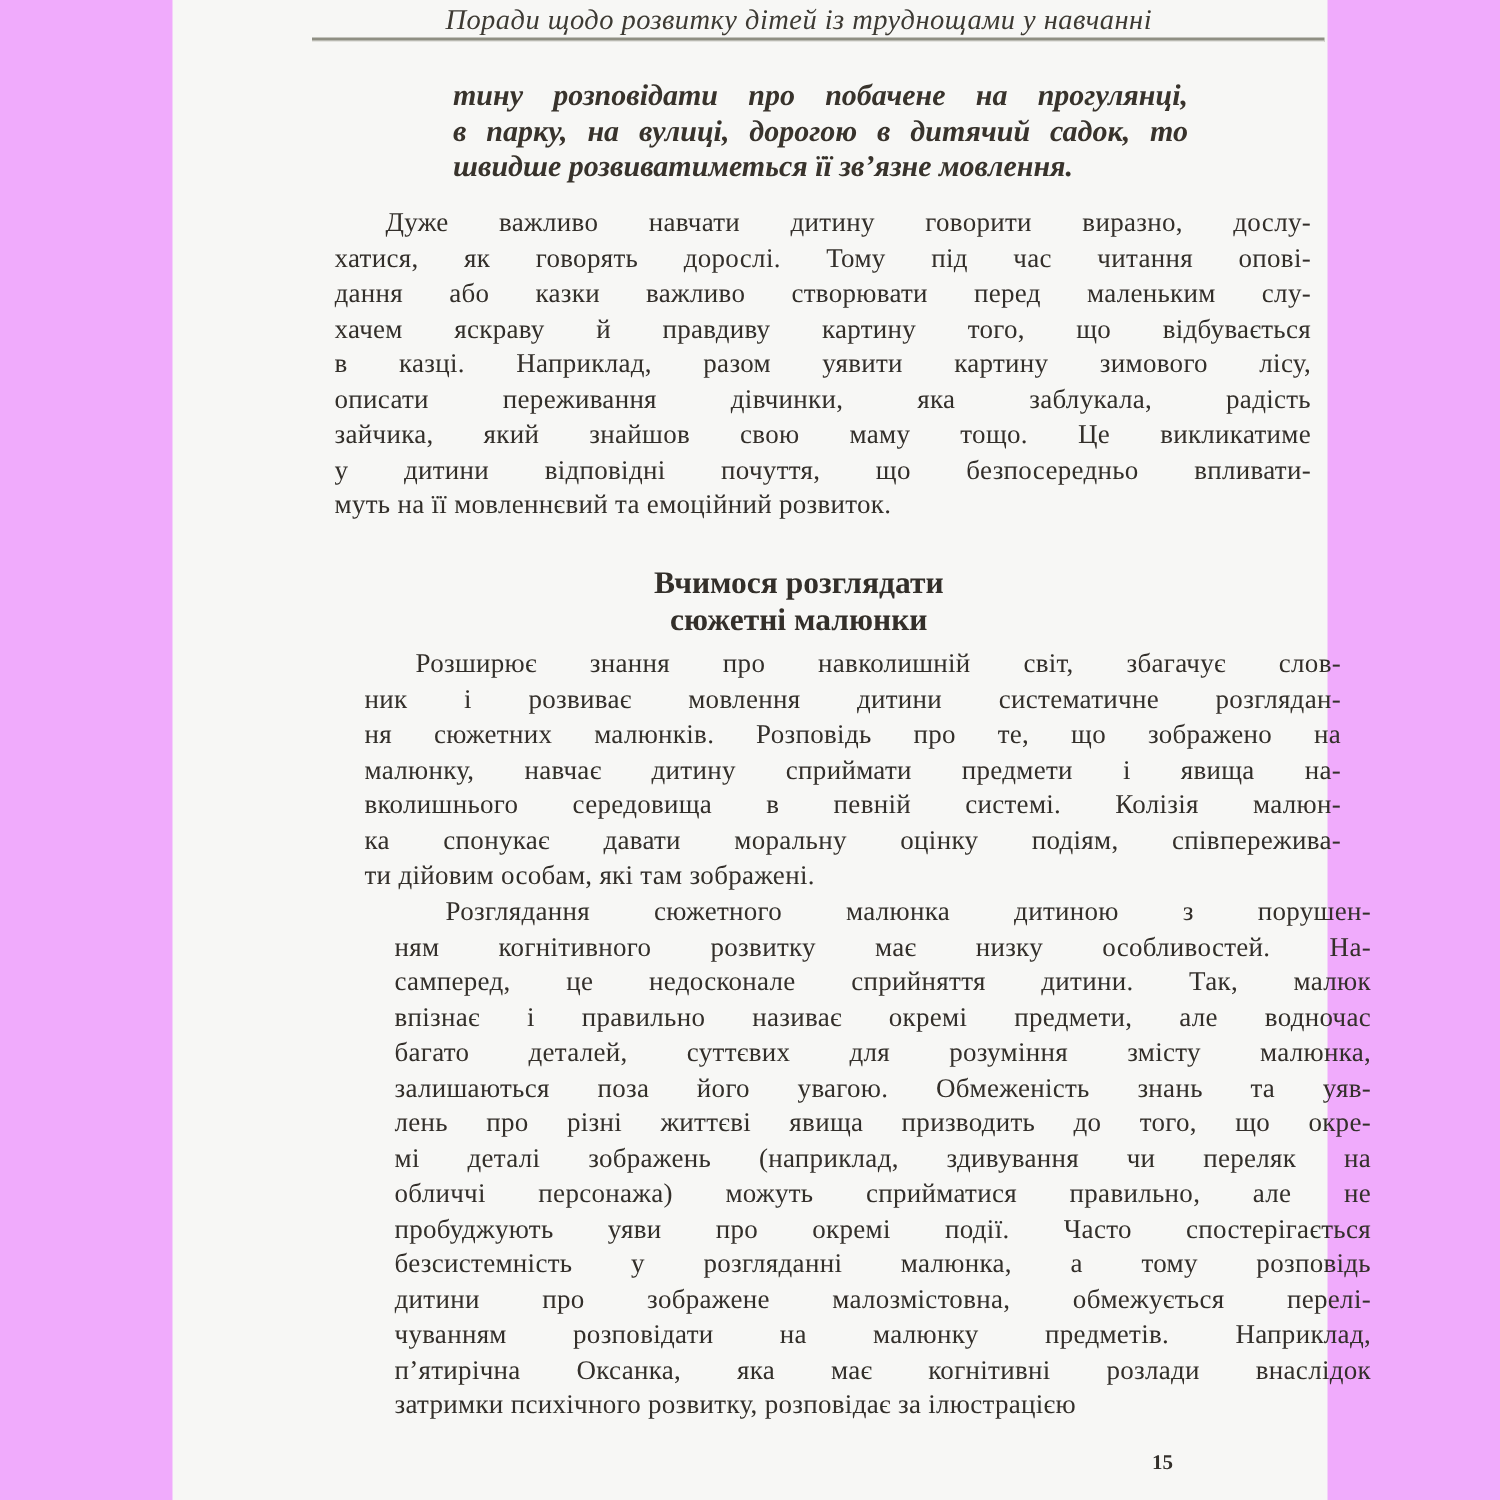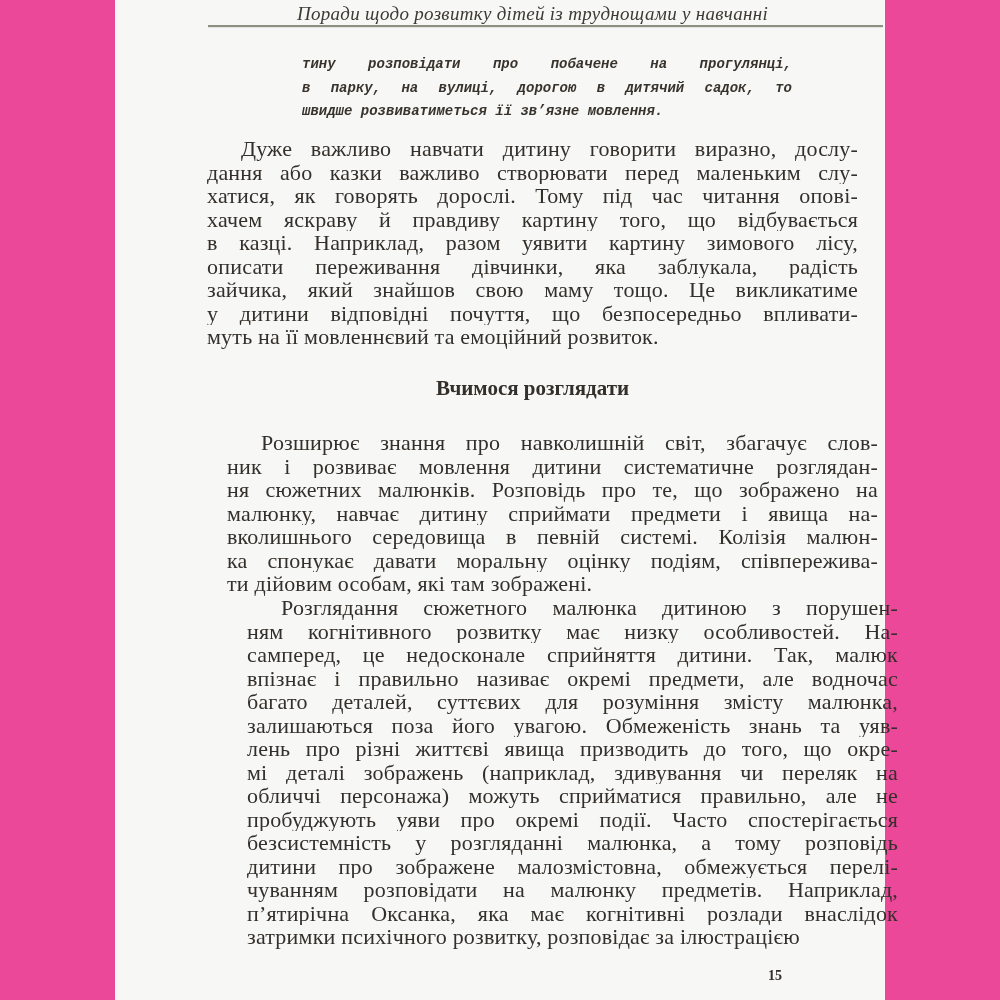--- a/index.html
+++ b/index.html
@@ -7,21 +7,21 @@
     padding: 0;
     width: 1000px;
     height: 1000px;
     background: #ffffff;
     font-family: "Liberation Serif", "DejaVu Serif", serif;
   }
   .canvas {
     position: relative;
     width: 1000px;
     height: 1000px;
-    background: #ec4899;
+    background: #f0abfc;
     overflow: hidden;
   }
   
   .scan {
     position: absolute;
     left: 115px;
     top: 0;
     width: 770px;
     height: 1000px;
     background: #f7f7f5;
@@ -56,29 +56,28 @@
     background: #8f8f83;
     border-bottom: 1px solid #e3e3df;
   }
   .epigraph {
     position: absolute;
     top: 53px;
     left: 95px;
     width: 490px;
     font-style: italic;
     font-weight: 700;
-    font-size: 14px;
+    font-size: 20px;
     color: #38332c;
-    font-family: Liberation Mono, monospace;
   }
   .para {
     position: absolute;
-    left: 0;
+    left: 16px;
     width: 651px;
-    font-size: 22px;
+    font-size: 18px;
     color: #332f2a;
     letter-spacing: 0.2px;
   }
   .para-1 { top: 137px; }
   .heading {
     position: absolute;
     top: 376px;
     left: 0;
     width: 651px;
     font-weight: 700;
@@ -133,32 +132,33 @@
       <div class="rule"></div>
 
       <div class="epigraph">
           <div class="tline">тину розповідати про побачене на прогулянці,</div>
           <div class="tline">в парку, на вулиці, дорогою в дитячий садок, то</div>
           <div class="tline tline-last">швидше розвиватиметься її зв’язне мовлення.</div>
         </div>
 
       <div class="para para-1 indent-first">
           <div class="tline">Дуже важливо навчати дитину говорити виразно, дослу-</div>
+          <div class="tline">хатися, як говорять дорослі. Тому під час читання опові-</div>
           <div class="tline">дання або казки важливо створювати перед маленьким слу-</div>
-          <div class="tline">хатися, як говорять дорослі. Тому під час читання опові-</div>
           <div class="tline">хачем яскраву й правдиву картину того, що відбувається</div>
           <div class="tline">в казці. Наприклад, разом уявити картину зимового лісу,</div>
           <div class="tline">описати переживання дівчинки, яка заблукала, радість</div>
           <div class="tline">зайчика, який знайшов свою маму тощо. Це викликатиме</div>
           <div class="tline">у дитини відповідні почуття, що безпосередньо впливати-</div>
           <div class="tline tline-last">муть на її мовленнєвий та емоційний розвиток.</div>
         </div>
 
       <div class="heading">
           <div class="tline">Вчимося розглядати</div>
+          <div class="tline tline-last">сюжетні малюнки</div>
         </div>
 
       <div class="para para-2 indent-first">
           <div class="tline">Розширює знання про навколишній світ, збагачує слов-</div>
           <div class="tline">ник і розвиває мовлення дитини систематичне розглядан-</div>
           <div class="tline">ня сюжетних малюнків. Розповідь про те, що зображено на</div>
           <div class="tline">малюнку, навчає дитину сприймати предмети і явища на-</div>
           <div class="tline">вколишнього середовища в певній системі. Колізія малюн-</div>
           <div class="tline">ка спонукає давати моральну оцінку подіям, співпережива-</div>
           <div class="tline tline-last">ти дійовим особам, які там зображені.</div>

